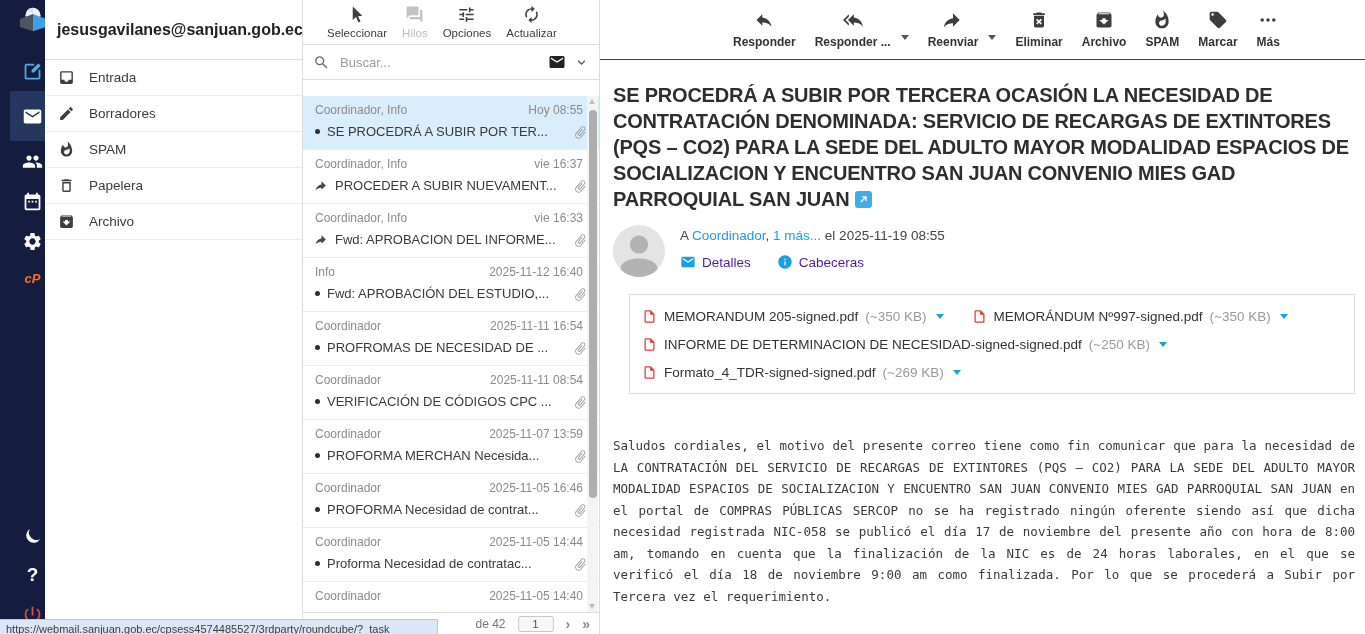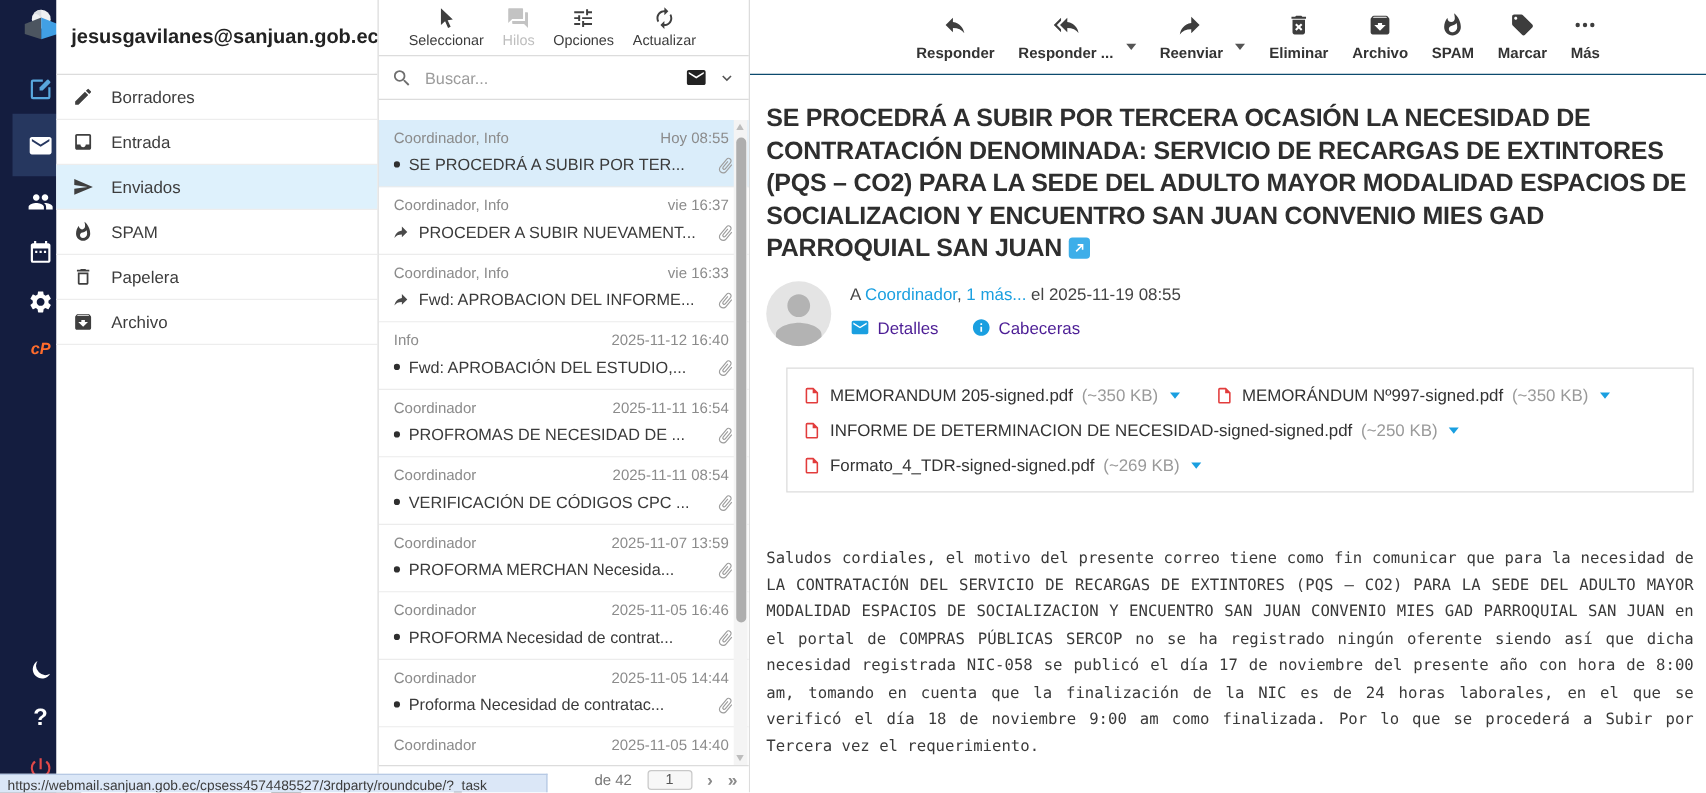--- a/index.html
+++ b/index.html
@@ -160,35 +160,29 @@
   </div>
 </div>
 
 <div class="folders">
   <div class="account-bar">
     <span class="account-email">jesusgavilanes@sanjuan.gob.ec</span>
     <span class="kebab">⋮</span>
   </div>
   <div class="folder-row">
     <svg viewBox="0 0 24 24">
+        <path d="M19 3H4.99c-1.1 0-1.99.9-1.99 2L3 19c0 1.1.89 2 1.99 2H19c1.1 0 2-.9 2-2V5c0-1.1-.9-2-2-2zm0 12h-4c0 1.66-1.35 3-3 3s-3-1.34-3-3H4.99V5H19v10z"></path>
+      </svg>
+    <span>Entrada</span>
+  </div>
+  <div class="folder-row">
+    <svg viewBox="0 0 24 24">
         <path d="M3 17.25V21h3.75L17.81 9.94l-3.75-3.75L3 17.25zM20.71 7.04c.39-.39.39-1.02 0-1.41l-2.34-2.34a.996.996 0 0 0-1.41 0l-1.83 1.83 3.75 3.75 1.83-1.83z"></path>
       </svg>
     <span>Borradores</span>
-  </div>
-  <div class="folder-row">
-    <svg viewBox="0 0 24 24">
-        <path d="M19 3H4.99c-1.1 0-1.99.9-1.99 2L3 19c0 1.1.89 2 1.99 2H19c1.1 0 2-.9 2-2V5c0-1.1-.9-2-2-2zm0 12h-4c0 1.66-1.35 3-3 3s-3-1.34-3-3H4.99V5H19v10z"></path>
-      </svg>
-    <span>Entrada</span>
-  </div>
-  <div class="folder-row selected">
-    <svg viewBox="0 0 24 24">
-        <path d="M2.01 21L23 12 2.01 3 2 10l15 2-15 2z"></path>
-      </svg>
-    <span>Enviados</span>
   </div>
   <div class="folder-row">
     <svg viewBox="0 0 24 24">
         <path d="M13.5.67s.74 2.65.74 4.8c0 2.06-1.35 3.73-3.41 3.73-2.07 0-3.63-1.67-3.63-3.73l.03-.36C5.21 7.51 4 10.62 4 14c0 4.42 3.58 8 8 8s8-3.58 8-8C20 8.61 17.41 3.8 13.5.67zM11.71 19c-1.78 0-3.22-1.4-3.22-3.14 0-1.62 1.05-2.76 2.81-3.12 1.77-.36 3.6-1.21 4.62-2.58.39 1.29.59 2.65.59 4.04 0 2.65-2.15 4.8-4.8 4.8z"></path>
       </svg>
     <span>SPAM</span>
   </div>
   <div class="folder-row">
     <svg viewBox="0 0 24 24">
         <path d="M6 19c0 1.1.9 2 2 2h8c1.1 0 2-.9 2-2V7H6v12zM8 9h8v10H8V9zm7.5-5l-1-1h-5l-1 1H5v2h14V4h-3.5z"></path>

